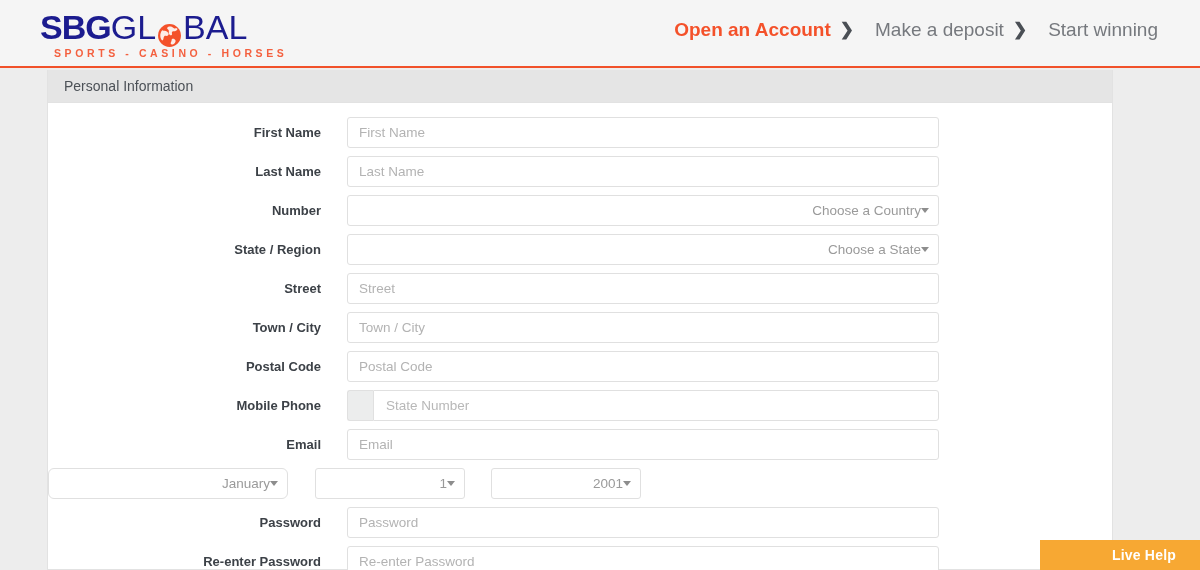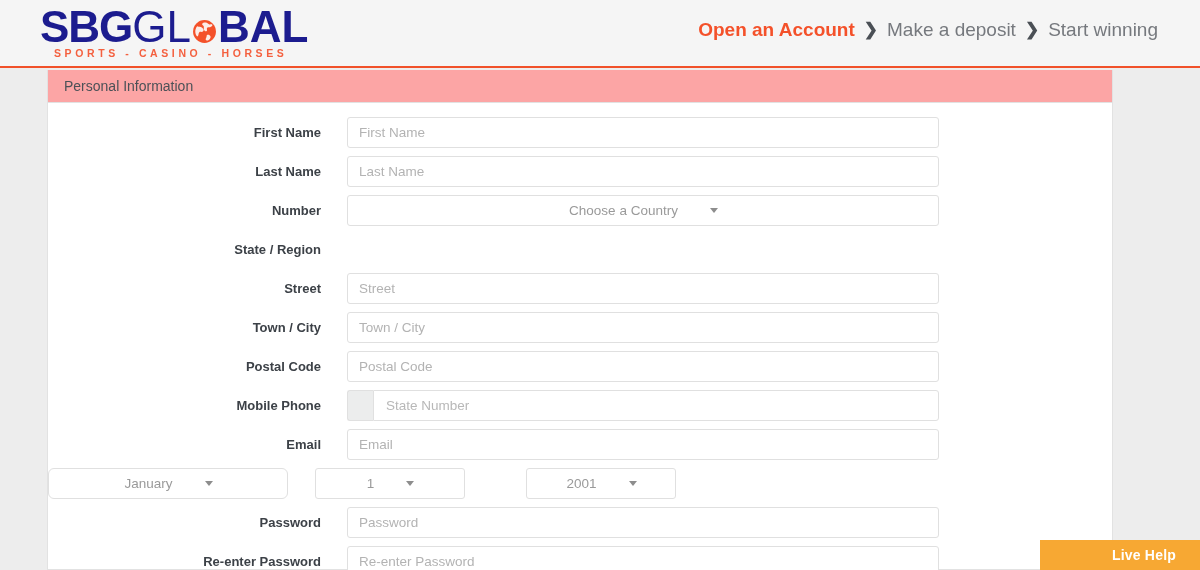--- a/index.html
+++ b/index.html
@@ -16,32 +16,32 @@
     position: relative;
     width: 1200px; height: 68px;
     background: #f5f5f5;
     border-bottom: 2px solid #f1512a;
   }
   .logo {
     position: absolute; left: 40px; top: 8px;
     width: 300px;
   }
   .logo-main {
-    font-size: 44px;
+    font-size: 34px;
     font-weight: bold;
     color: #1c1c8f;
     letter-spacing: -0.5px;
     line-height: 38px;
     white-space: nowrap;
     display: flex;
-    align-items: flex-start;
+    align-items: center;
   }
   .logo-sbg { font-weight: bold; letter-spacing: -1px; }
   .logo-gl { font-weight: normal; letter-spacing: 0px; }
-  .logo-bal { font-weight: bold; letter-spacing: 0px; }
+  .logo-bal { font-weight: normal; letter-spacing: 0px; }
   .globe-icon {
     display: inline-block;
     width: 25px; height: 25px;
     margin: 0 1px;
     position: relative;
     top: 2px;
   }
   .logo-tagline {
     font-size: 10.5px;
     font-weight: bold;
@@ -62,35 +62,35 @@
     align-items: flex-start;
   }
   .bc-active { color: #f4512a; font-weight: bold; }
   .bc-sep {
     color: #4a4f55;
     font-weight: bold;
     font-size: 17px;
     margin: 0 9px;
     display: inline-block;
   }
-  .bc-step { color: #76797e; }
+  .bc-step { color: #76797e; margin-left: 12px; }
 
   
   .panel {
     position: absolute;
     left: 47px; top: 70px;
     width: 1066px;
     height: 500px;
     background: #ffffff;
     border: 1px solid #e2e2e2;
     border-top: none;
   }
   .panel-head {
     height: 33px;
-    background: #fca5a5;
+    background: #e5e5e5;
     border-bottom: 1px solid #e2e2e2;
     display: flex;
     align-items: center;
     padding-left: 16px;
   }
   .panel-title {
     font-size: 14px;
     color: #4c5157;
   }
   .panel-body {
@@ -121,24 +121,23 @@
     background: #fff;
     font-size: 13.5px;
     color: #b3b3b3;
     display: flex;
     align-items: center;
     padding-left: 11px;
     width: 592px;
   }
   .field.sel {
     padding-left: 10px;
-    justify-content: center;
+    justify-content: flex-end;
     padding-right: 9px;
     color: #9a9a9a;
-    gap: 32px;
   }
   .caret {
     width: 0; height: 0;
     border-left: 4px solid transparent;
     border-right: 4px solid transparent;
     border-top: 5px solid #8d8d8d;
   }
 
   
   .phone-group { display: flex; width: 592px; }
@@ -160,21 +159,21 @@
     color: #b8b8b8;
     display: flex;
     align-items: center;
     padding-left: 12px;
   }
 
   
   .date-group { display: flex; }
   .dob-month { width: 240px; margin-right: 27px; border-radius: 6px; }
   .dob-day   { width: 150px; margin-right: 26px; }
-  .dob-year  { width: 150px; margin-left: 35px; }
+  .dob-year  { width: 150px; }
 
   
   .live-help {
     position: absolute;
     right: 0; bottom: 0;
     width: 160px; height: 30px;
     background: #f7a833;
     color: #ffffff;
     font-size: 14px;
     font-weight: bold;
@@ -244,20 +243,26 @@
       <div class="ctrl">
         <div class="field sel">
           <span>Choose a Country</span>
           <span class="caret"></span>
         </div>
       </div>
     </div>
 
     <div class="row">
       <div class="lbl">State / Region</div>
+      <div class="ctrl">
+        <div class="field sel">
+          <span>Choose a State</span>
+          <span class="caret"></span>
+        </div>
+      </div>
     </div>
 
     <div class="row">
       <div class="lbl">Street</div>
       <div class="ctrl">
         <div class="field">Street</div>
       </div>
     </div>
 
     <div class="row">

